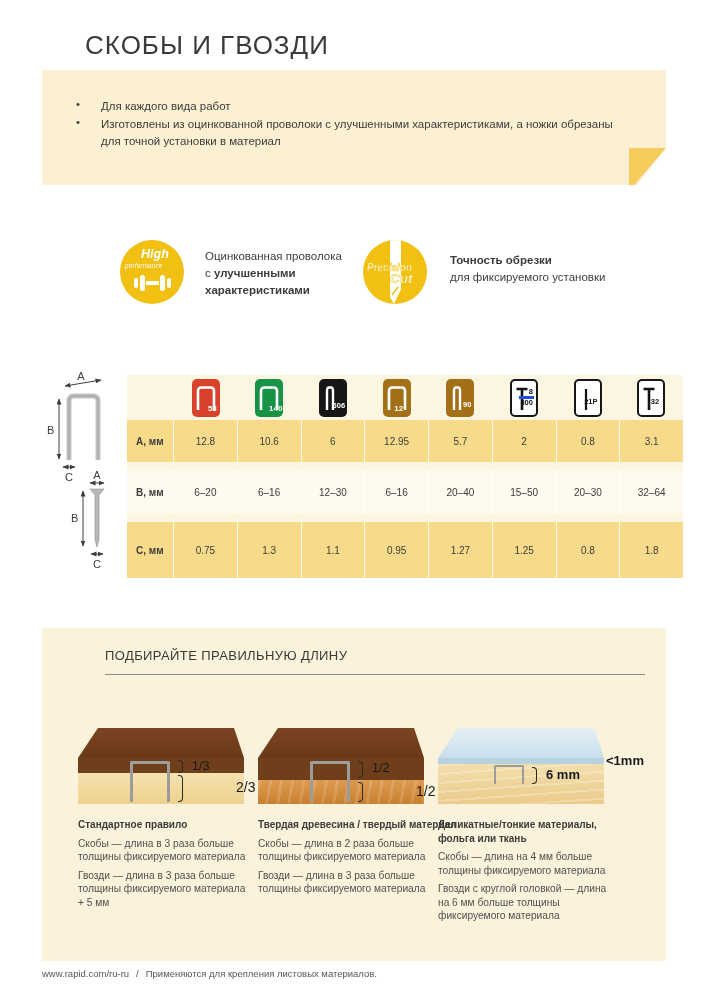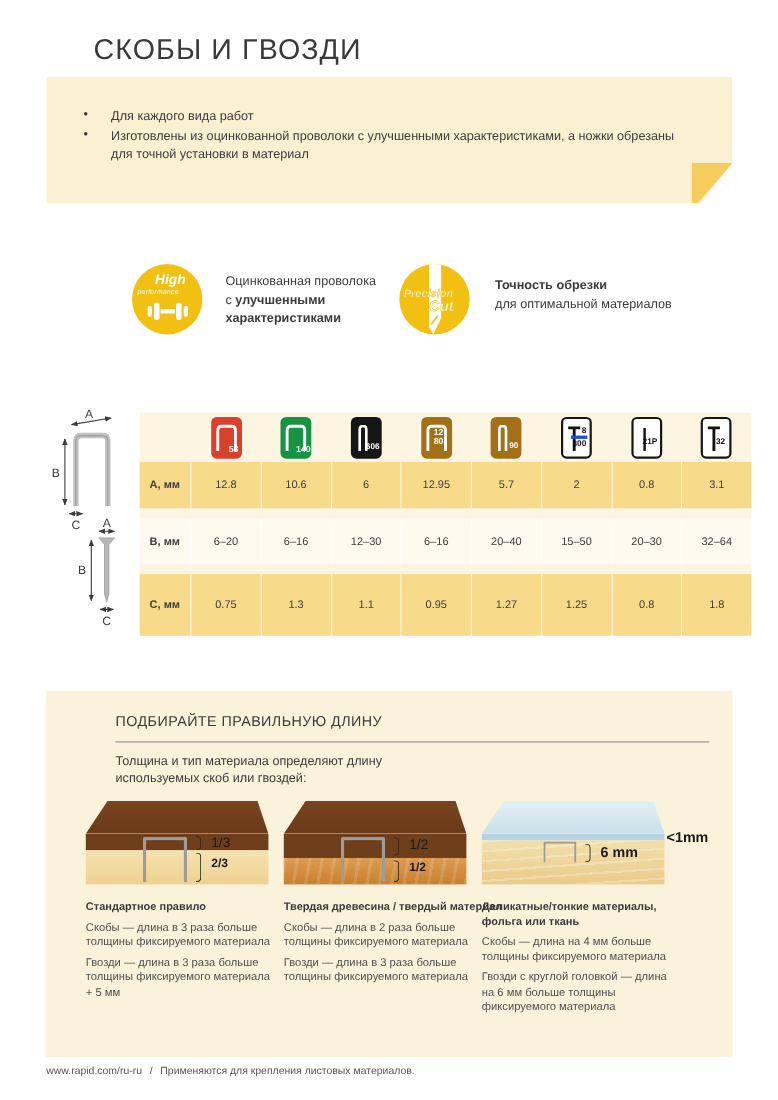--- a/index.html
+++ b/index.html
@@ -53,21 +53,21 @@
   .ptype{position:relative;width:28px;height:38px;border-radius:5px;color:#fff;font-weight:700;box-sizing:border-box;}
   .p53{background:#D8412C}.p140{background:#169345}.p606{background:#161616}
   .p1280{background:#A36F17}.p90{background:#A36F17}
   .pout{background:#fff;border:2px solid #161616;border-radius:5px;color:#111;}
   .ptype svg{position:absolute;}
   .sw{left:3px;top:5px}.sn{left:5px;top:5px}.nl{left:3px;top:5px}.pn{left:7px;top:5px}
   .pcode{position:absolute;font-size:8px;}
   .c53{right:3px;bottom:4px}.c140{right:1px;bottom:4px}
   .c606{right:2px;bottom:7px;font-size:7.5px}
   .cstack{position:absolute;left:4px;right:0;top:9px;text-align:center;line-height:9px;font-size:8px;}
-  .cstack span{display:block;}
+  .cstack span{display:block;margin-top:16px;}
   .c90{right:3px;bottom:8px;font-size:7.5px}
   .cfrac{position:absolute;right:2px;top:7px;display:flex;flex-direction:column;align-items:center;
          font-size:7.5px;line-height:8.5px;font-weight:700;}
   .cfrac .ft{align-self:flex-end;padding-right:1px;}
   .cfrac .fb{border-top:3px solid #1d4ed8;padding:0 1px;}
   .c21p{right:2px;bottom:9px;font-size:7.5px}
   .c32{right:4px;bottom:9px;font-size:7.5px}
 
   
   .guide-box{position:absolute;left:42px;top:628px;width:624px;height:333px;background:#FBF2DB;}
@@ -92,21 +92,21 @@
   .wood-pale{background:repeating-linear-gradient(176deg,rgba(255,255,255,.25) 0 2px,rgba(0,0,0,0) 2px 9px),
              linear-gradient(#F3DFAC,#EACB8A);}
   .staple{position:absolute;border:3px solid #9C9C9C;border-bottom:none;border-radius:2px 2px 0 0;box-sizing:border-box;}
   .st12{left:52px;top:33px;width:40px;height:41px;}
   .st3{left:56px;top:37px;width:30px;height:19px;border-width:2.5px;}
   .brace{position:absolute;width:4px;border:1.5px solid #2A2A2A;border-left:none;border-radius:0 4px 4px 0;}
   .c1-bra{left:100px;top:32px;height:11px}.c1-brb{left:100px;top:47px;height:25px}
   .c2-bra{left:100px;top:33px;height:15px}.c2-brb{left:100px;top:54px;height:18px}
   .c3-br {left:94px;top:39px;height:15px}
   .frac-label{position:absolute;font-size:12.5px;color:#191919;}
-  .frac-bold{font-weight:700;font-size:11px;}
+  .frac-bold{font-weight:400;font-size:14px;margin-left:44px;}
   .c1-f1{left:114px;top:31px}.c1-f2{left:114px;top:51px}
   .c2-f1{left:114px;top:33px}.c2-f2{left:114px;top:55px}
   .depth-label{position:absolute;left:108px;top:39px;font-weight:700;font-size:13px;color:#191919;white-space:nowrap;}
   .surface-label{position:absolute;left:168px;top:25px;font-weight:700;font-size:13px;color:#191919;white-space:nowrap;}
   .chead{margin:14px 0 0;font-size:10px;font-weight:700;color:#3B3B3A;line-height:13.5px;}
   .card2 .chead{white-space:nowrap;}
   .cpara{margin:5px 0 0;font-size:10.2px;color:#50504F;line-height:13.5px;}
 
   
   .pfooter{position:absolute;left:42px;top:968px;font-size:9.5px;color:#565655;}
@@ -150,21 +150,21 @@
   <div class="badge badge2">
     <svg class="blade-svg" width="16" height="72" viewBox="0 0 16 72">
       <polygon points="2,0 13,0 13,52 6,67 2,60" fill="#fff"></polygon>
       <line x1="4" y1="58" x2="10" y2="50" stroke="#F2C013" stroke-width="1.5"></line>
     </svg>
     <span class="bw bw1">Precision</span>
     <span class="bw bw2">Cut</span>
   </div>
   <div class="ftext f2">
     <div><b>Точность обрезки</b></div>
-    <div>для оптимальной материалов</div>
+    <div>для фиксируемого установки</div>
   </div>
 
   <svg class="dims" width="74" height="206" viewBox="0 0 74 206">
     <defs>
       <marker id="ah" markerWidth="7" markerHeight="7" refX="5.5" refY="2.5" orient="auto-start-reverse" markerUnits="userSpaceOnUse">
         <path d="M0 0 L6 2.5 L0 5 Z" fill="#3C3C3B"></path>
       </marker>
     </defs>
 
     <path d="M25 90 V31 Q25 26 30 26 H49 Q54 26 54 31 V90" fill="none" stroke="#C2C2C2" stroke-width="5"></path>
@@ -294,24 +294,20 @@
       <div class="cell">1.27</div>
       <div class="cell">1.25</div>
       <div class="cell">0.8</div>
       <div class="cell">1.8</div>
     </div>
   </section>
 
   <section class="guide-box">
     <h2 class="gtitle">ПОДБИРАЙТЕ ПРАВИЛЬНУЮ ДЛИНУ</h2>
     <div class="grule"></div>
-    <p class="gsub">
-      <span>Толщина и тип материала определяют длину</span><br>
-      <span>используемых скоб или гвоздей:</span>
-    </p>
 
     <div class="card card1">
       <div class="illus">
         <div class="tface tbrown"></div>
         <div class="front">
           <div class="l-strip strip-brown" style="height:15px"></div>
           <div class="l-strip wood-light" style="height:31px"></div>
         </div>
         <div class="staple st12"></div>
         <div class="brace c1-bra"></div>

